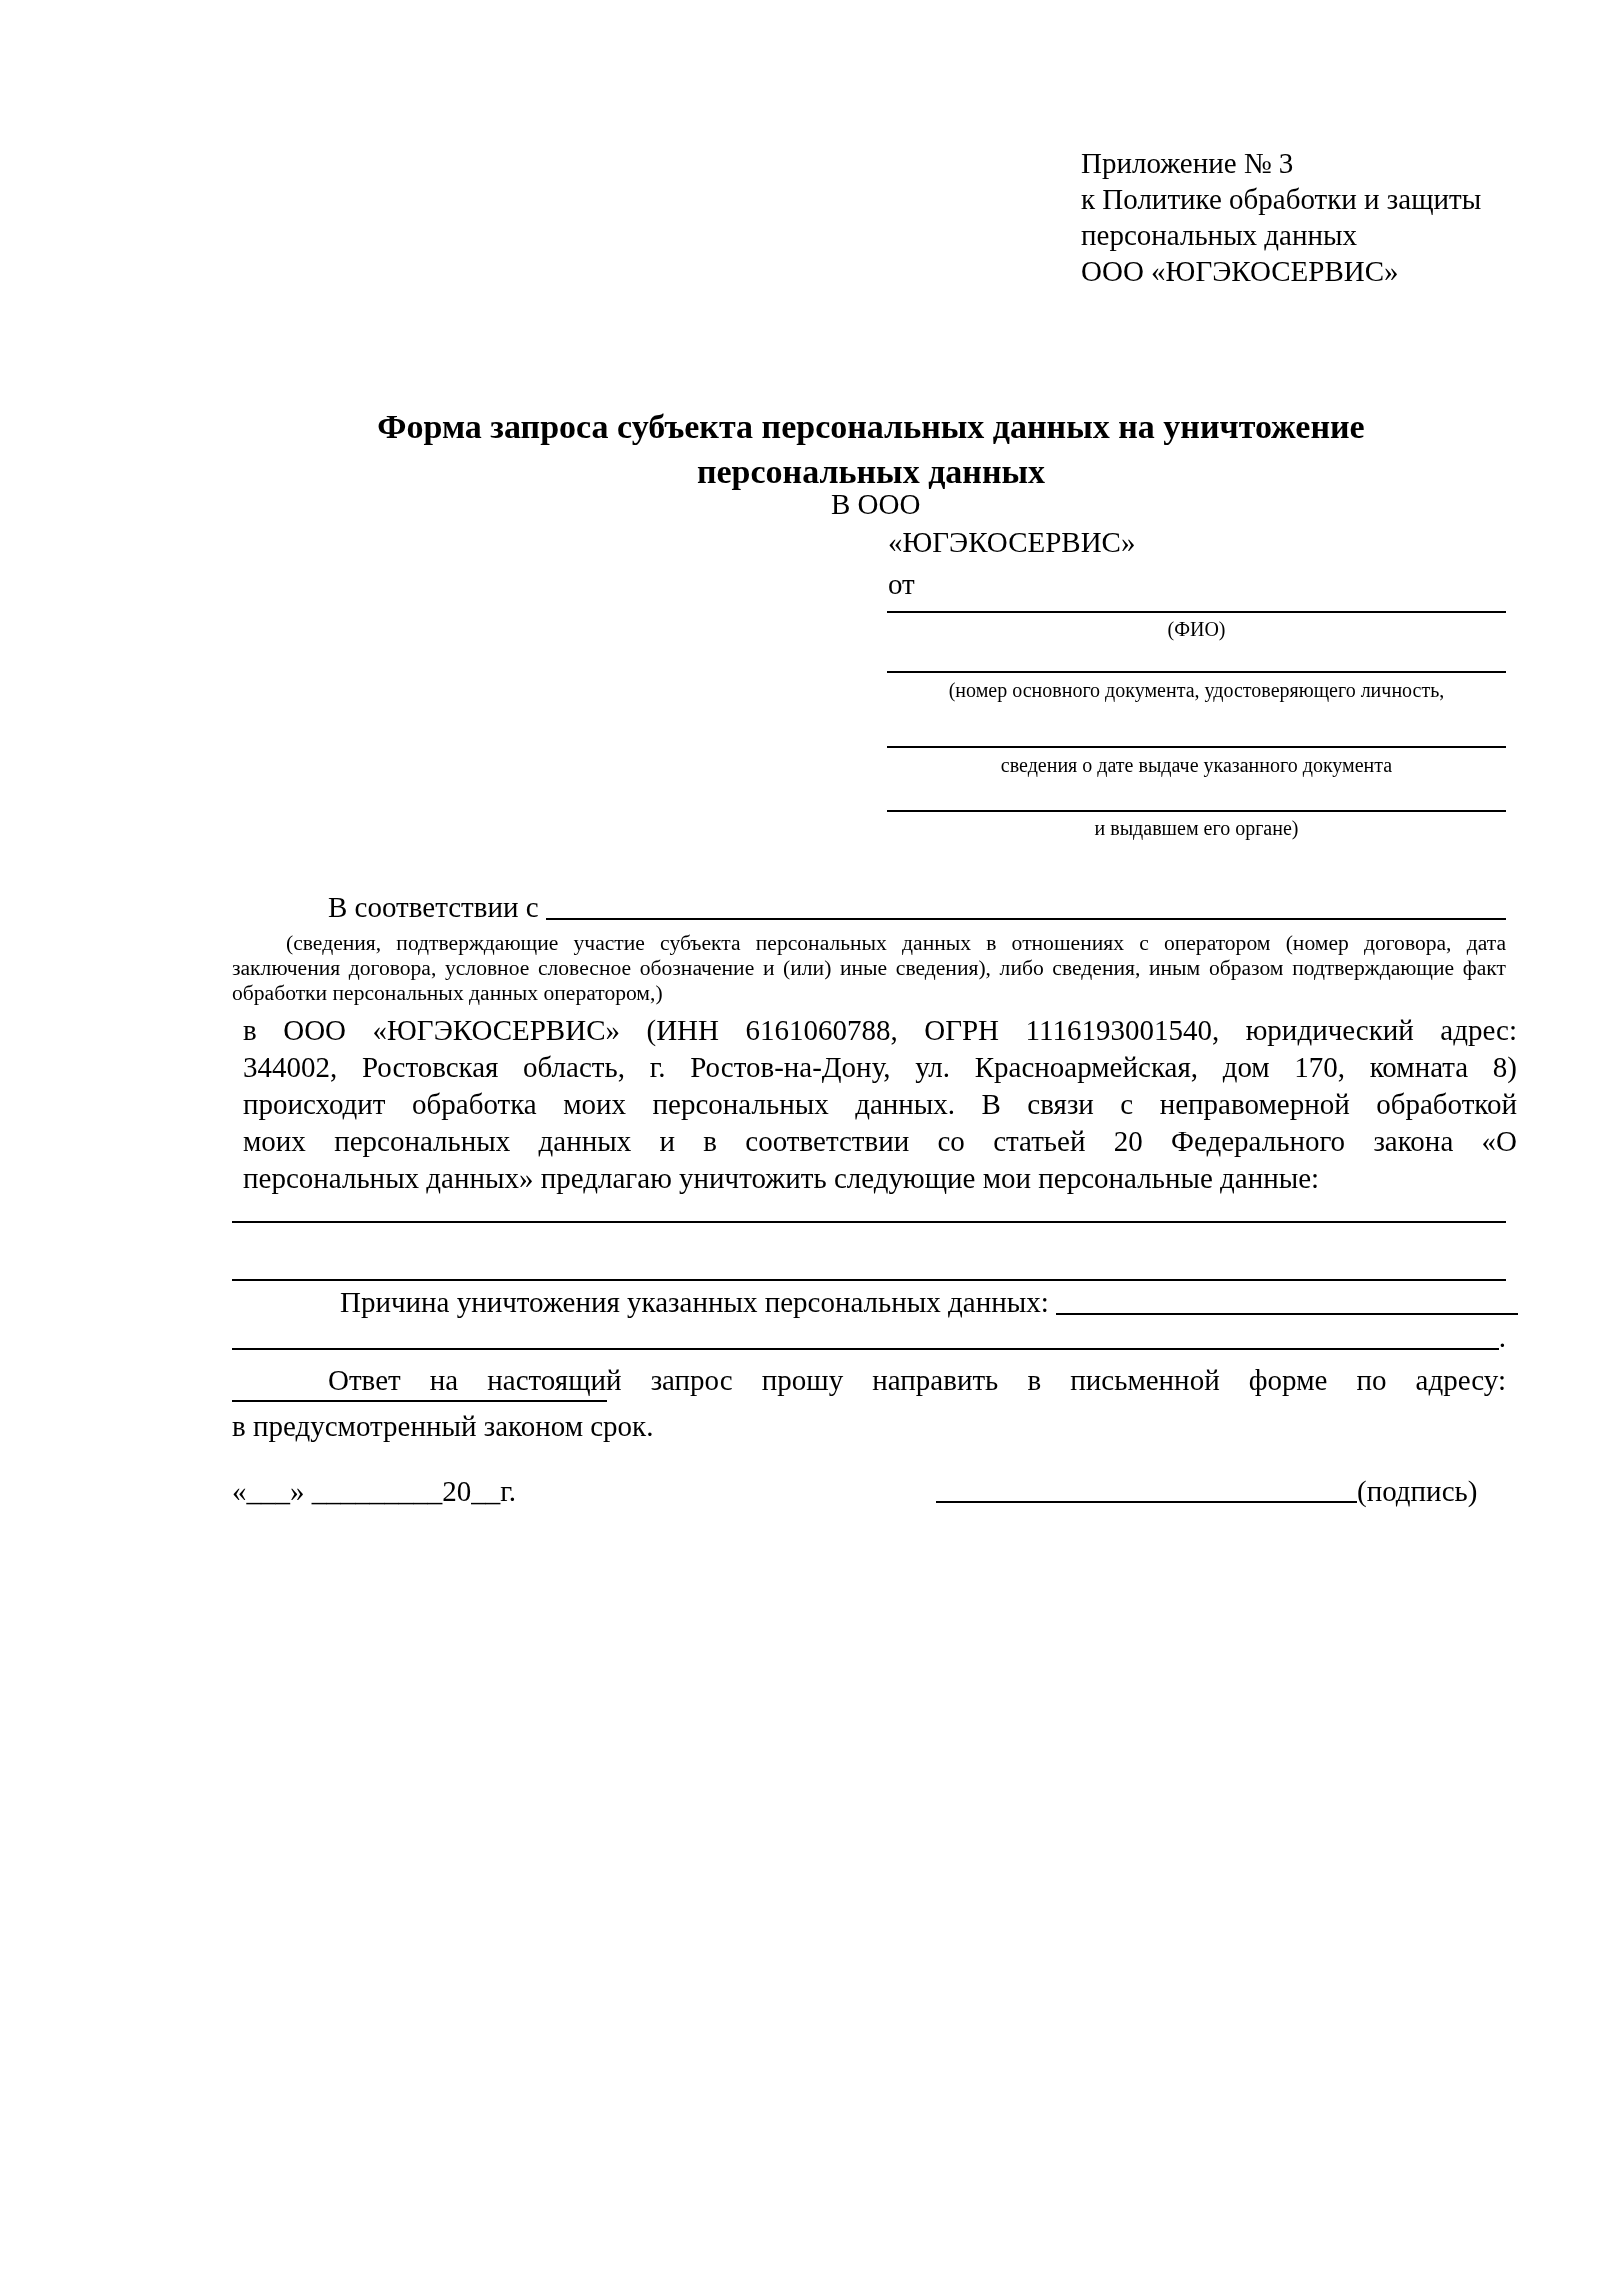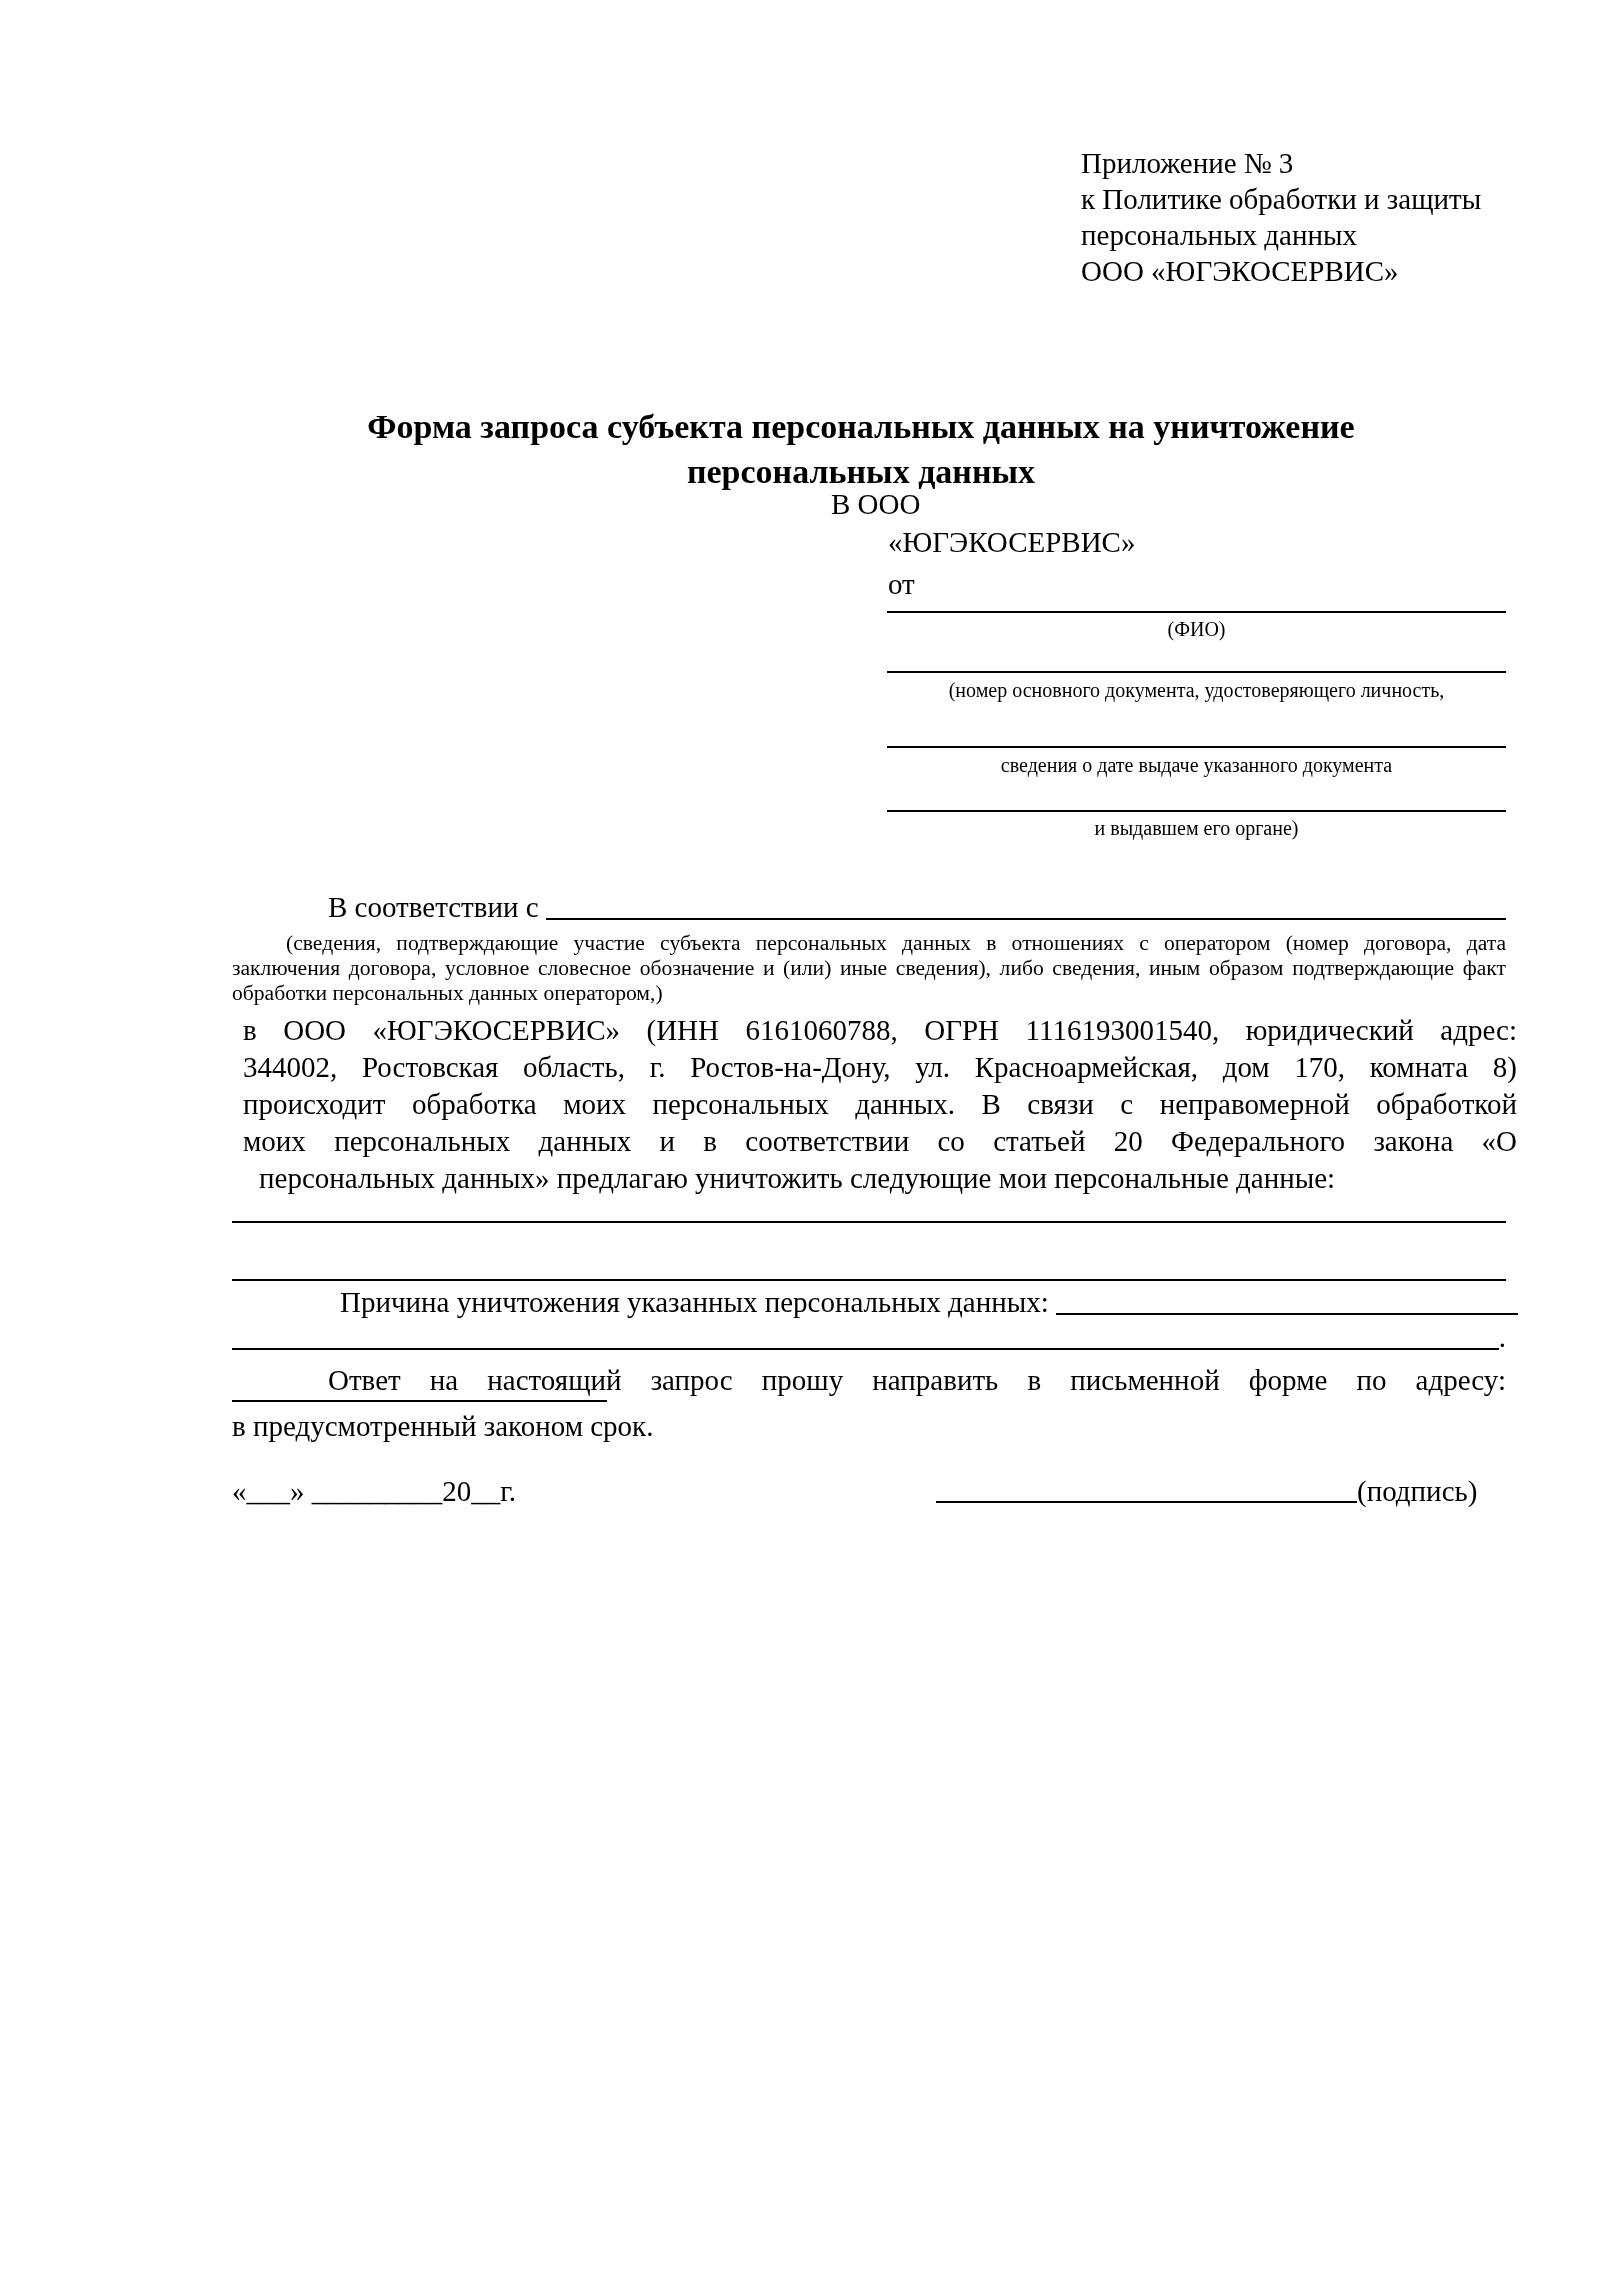--- a/index.html
+++ b/index.html
@@ -10,33 +10,33 @@
     color:#000000;
     font-family:"Liberation Serif","DejaVu Serif",serif;
     font-size:29px;
     overflow:hidden;
     margin:0 auto;
   }
   .abs{position:absolute;}
   
   .header-block{left:1081px;top:145px;line-height:36px;}
   
-  .title{left:224px;top:404px;width:1274px;text-align:center;font-weight:bold;font-size:34px;line-height:45px;}
+  .title{left:234px;top:404px;width:1274px;text-align:center;font-weight:bold;font-size:34px;line-height:45px;}
   
   .addr1{left:831px;top:488px;}
   .addr2{left:888px;top:526px;}
   .addr3{left:888px;top:568px;}
   
   .hr{position:absolute;height:2px;background:#000;}
   .cap{position:absolute;left:887px;width:619px;text-align:center;font-size:20px;line-height:25.5px;}
   
   .small-note{left:232px;top:931px;width:1274px;font-size:21.6px;line-height:25px;}
   .small-note .first{text-indent:54px;}
   .jline{text-align:justify;text-align-last:justify;}
-  .jlast{text-align:justify;text-align-last:left;margin-left:16px;}
+  .jlast{text-align:justify;text-align-last:left;}
   
   .body-par{left:243px;top:1012px;width:1274px;line-height:37px;}
   
   .row{position:absolute;display:flex;align-items:stretch;line-height:37px;}
   .lead{white-space:pre;}
   .fill{flex:1 1 auto;border-bottom:2px solid #000;margin-bottom:5.9px;}
   .fill-fixed{flex:0 0 auto;border-bottom:2px solid #000;margin-bottom:5.9px;}
   .accordance{left:232px;top:889px;width:1274px;}
   .accordance .lead{margin-left:96px;}
   .reason{left:244px;top:1284px;width:1274px;}

